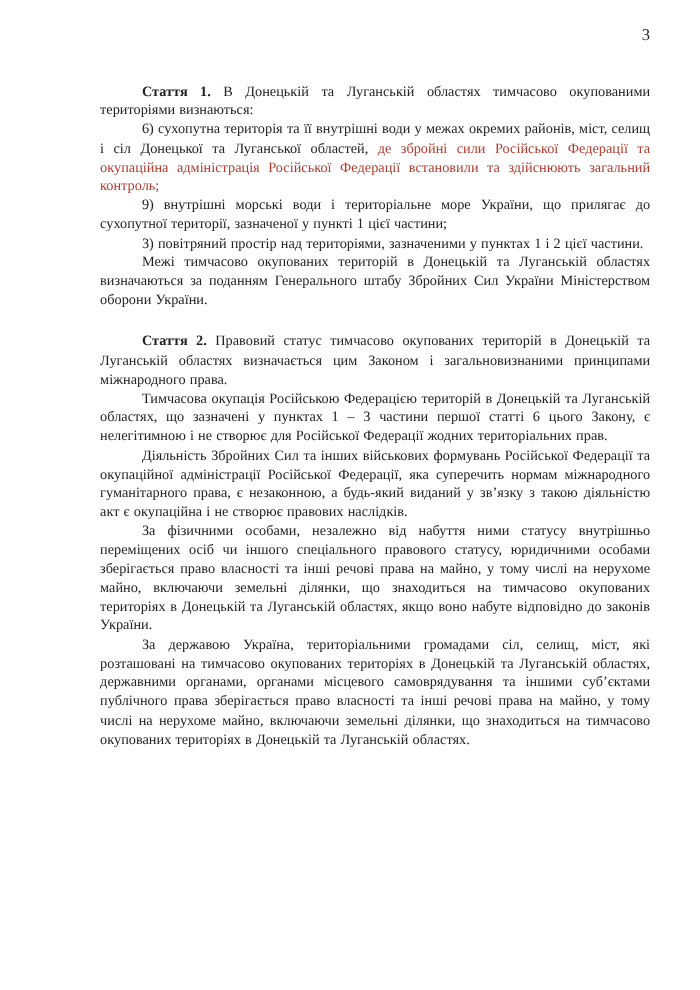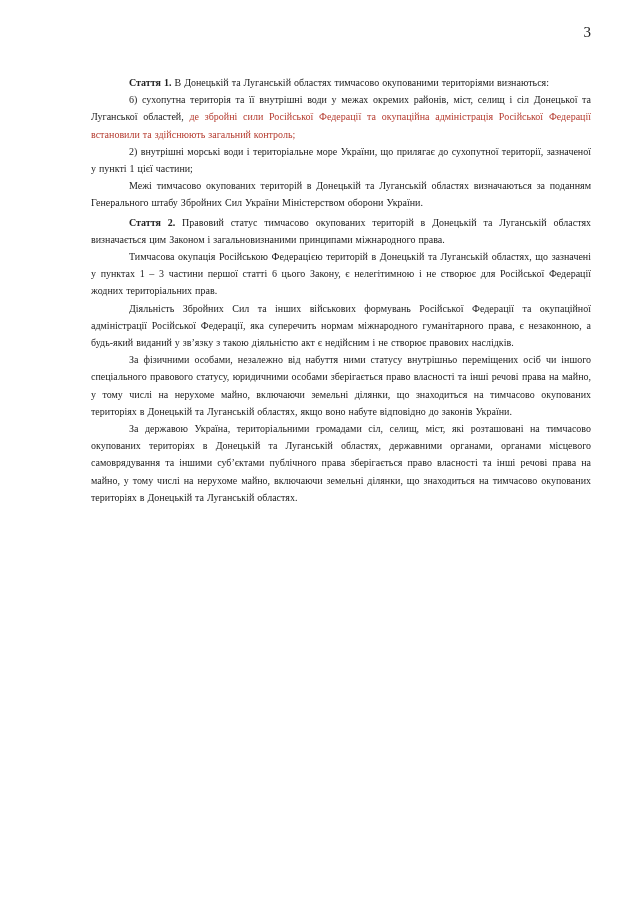--- a/index.html
+++ b/index.html
@@ -29,43 +29,44 @@
     position: absolute;
     top: 74px;
     left: 91px;
     width: 500px;
   }
   .para {
     margin: 0;
     padding: 0;
     text-align: justify;
     text-indent: 38px;
-    font-size: 10px;
+    font-size: 13px;
     line-height: 17.2px;
     word-spacing: 0.5px;
   }
   .para.space-before {
-    margin-top: 2px;
+    margin-top: 21px;
   }
   .para b {
     font-weight: bold;
   }
   .red {
     color: var(--red, #b43a2e);
   }
 </style>
 </head>
 <body>
 
 <div class="page" style="--bg: #ffffff; --text: #212121; --red: #b43a2e;">
   <div class="page-number">3</div>
   <div class="doc-body">
       <p class="para"><b>Стаття 1.</b><span> В Донецькій та Луганській областях тимчасово окупованими територіями визнаються:</span></p>
       <p class="para"><span>6) сухопутна територія та її внутрішні води у межах окремих районів, міст, селищ і сіл Донецької та Луганської областей, </span><span class="red">де збройні сили Російської Федерації та окупаційна адміністрація Російської Федерації встановили та здійснюють загальний контроль;</span></p>
-      <p class="para"><span>2) внутрішні морські води і територіальне море України, що прилягає до сухопутної території, зазначеної у пункті 1 цієї частини;</span></p>
+      <p class="para"><span>9) внутрішні морські води і територіальне море України, що прилягає до сухопутної території, зазначеної у пункті 1 цієї частини;</span></p>
+      <p class="para"><span>3) повітряний простір над територіями, зазначеними у пунктах 1 і 2 цієї частини.</span></p>
       <p class="para"><span>Межі тимчасово окупованих територій в Донецькій та Луганській областях визначаються за поданням Генерального штабу Збройних Сил України Міністерством оборони України.</span></p>
       <p class="para space-before"><b>Стаття 2.</b><span> Правовий статус тимчасово окупованих територій в Донецькій та Луганській областях визначається цим Законом і загальновизнаними принципами міжнародного права.</span></p>
       <p class="para"><span>Тимчасова окупація Російською Федерацією територій в Донецькій та Луганській областях, що зазначені у пунктах 1 – 3 частини першої статті 6 цього Закону, є нелегітимною і не створює для Російської Федерації жодних територіальних прав.</span></p>
-      <p class="para"><span>Діяльність Збройних Сил та інших військових формувань Російської Федерації та окупаційної адміністрації Російської Федерації, яка суперечить нормам міжнародного гуманітарного права, є незаконною, а будь-який виданий у зв’язку з такою діяльністю акт є недійсним і не створює правових наслідків.</span></p>
+      <p class="para"><span>Діяльність Збройних Сил та інших військових формувань Російської Федерації та окупаційної адміністрації Російської Федерації, яка суперечить нормам міжнародного гуманітарного права, є незаконною, а будь-який виданий у зв’язку з такою діяльністю акт є окупаційна і не створює правових наслідків.</span></p>
       <p class="para"><span>За фізичними особами, незалежно від набуття ними статусу внутрішньо переміщених осіб чи іншого спеціального правового статусу, юридичними особами зберігається право власності та інші речові права на майно, у тому числі на нерухоме майно, включаючи земельні ділянки, що знаходиться на тимчасово окупованих територіях в Донецькій та Луганській областях, якщо воно набуте відповідно до законів України.</span></p>
       <p class="para"><span>За державою Україна, територіальними громадами сіл, селищ, міст, які розташовані на тимчасово окупованих територіях в Донецькій та Луганській областях, державними органами, органами місцевого самоврядування та іншими суб’єктами публічного права зберігається право власності та інші речові права на майно, у тому числі на нерухоме майно, включаючи земельні ділянки, що знаходиться на тимчасово окупованих територіях в Донецькій та Луганській областях.</span></p>
     </div>
 </div>
 
 </body></html>

